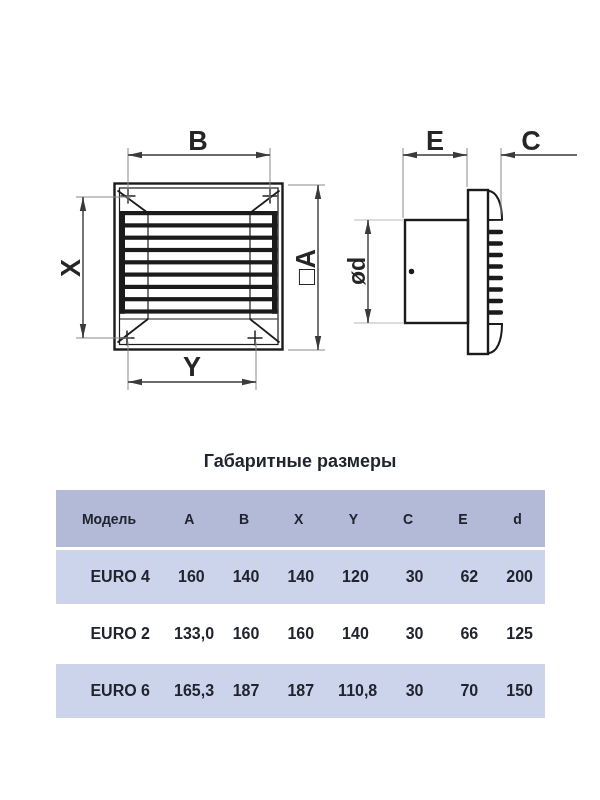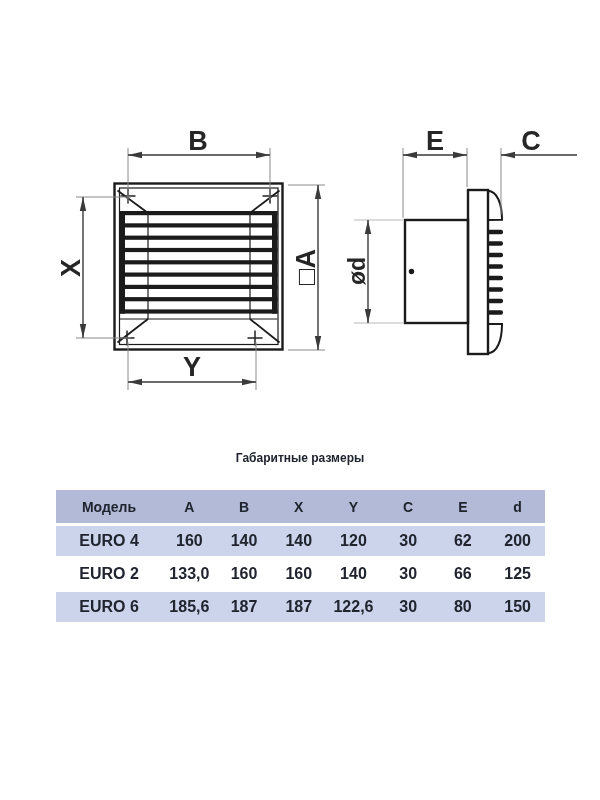--- a/index.html
+++ b/index.html
@@ -23,34 +23,34 @@
   .ext{stroke:#8a8a8a;stroke-width:1;fill:none;}
   .ext-light{stroke:#b8b8b8;stroke-width:1;fill:none;}
   .dim-label{
     font-family:"Liberation Sans", sans-serif;font-weight:bold;font-size:27px;
     fill:#262626;
   }
   .dim-label.small{font-size:23px;}
   .cross{stroke:#222;stroke-width:1.5;}
   .section-title{
     position:absolute;left:0;top:451px;width:600px;margin:0;
-    text-align:center;font-size:12px;font-weight:bold;color:var(--table-text);
+    text-align:center;font-size:18px;font-weight:bold;color:var(--table-text);
   }
   .table-wrap{position:absolute;left:56px;top:490px;width:489px;}
   table.dims{
     width:489px;border-collapse:separate;border-spacing:0 3px;margin-top:-3px;
     table-layout:fixed;
   }
   table.dims col.model-col{width:106px;}
   table.dims th,table.dims td{
-    padding:0;text-align:center;vertical-align:middle;
+    padding:12px;text-align:center;vertical-align:middle;
     color:var(--table-text);white-space:nowrap;
   }
   table.dims th{height:33px;font-size:14px;font-weight:bold;background:var(--header-bg);}
-  table.dims td{height:30px;font-size:16px;font-weight:600;}
+  table.dims td{height:30px;font-size:16px;font-weight:600;text-align:right;}
   tr.row-alt td{background:var(--row-alt-bg);}
   tr.row-plain td{background:var(--row-bg);}
   td.model-cell{font-weight:600;}
 </style>
 </head>
 <body>
 
 <div class="page">
 
   <svg class="drawing" viewBox="0 0 600 440">
@@ -222,24 +222,24 @@
           <td>133,0</td>
           <td>160</td>
           <td>160</td>
           <td>140</td>
           <td>30</td>
           <td>66</td>
           <td>125</td>
         </tr>
         <tr class="row-alt">
           <td class="model-cell">EURO 6</td>
-          <td>185,6</td>
+          <td>165,3</td>
           <td>187</td>
           <td>187</td>
-          <td>122,6</td>
+          <td>110,8</td>
           <td>30</td>
-          <td>80</td>
+          <td>70</td>
           <td>150</td>
         </tr>
       </tbody>
     </table>
   </div>
 </div>
 
 </body></html>

